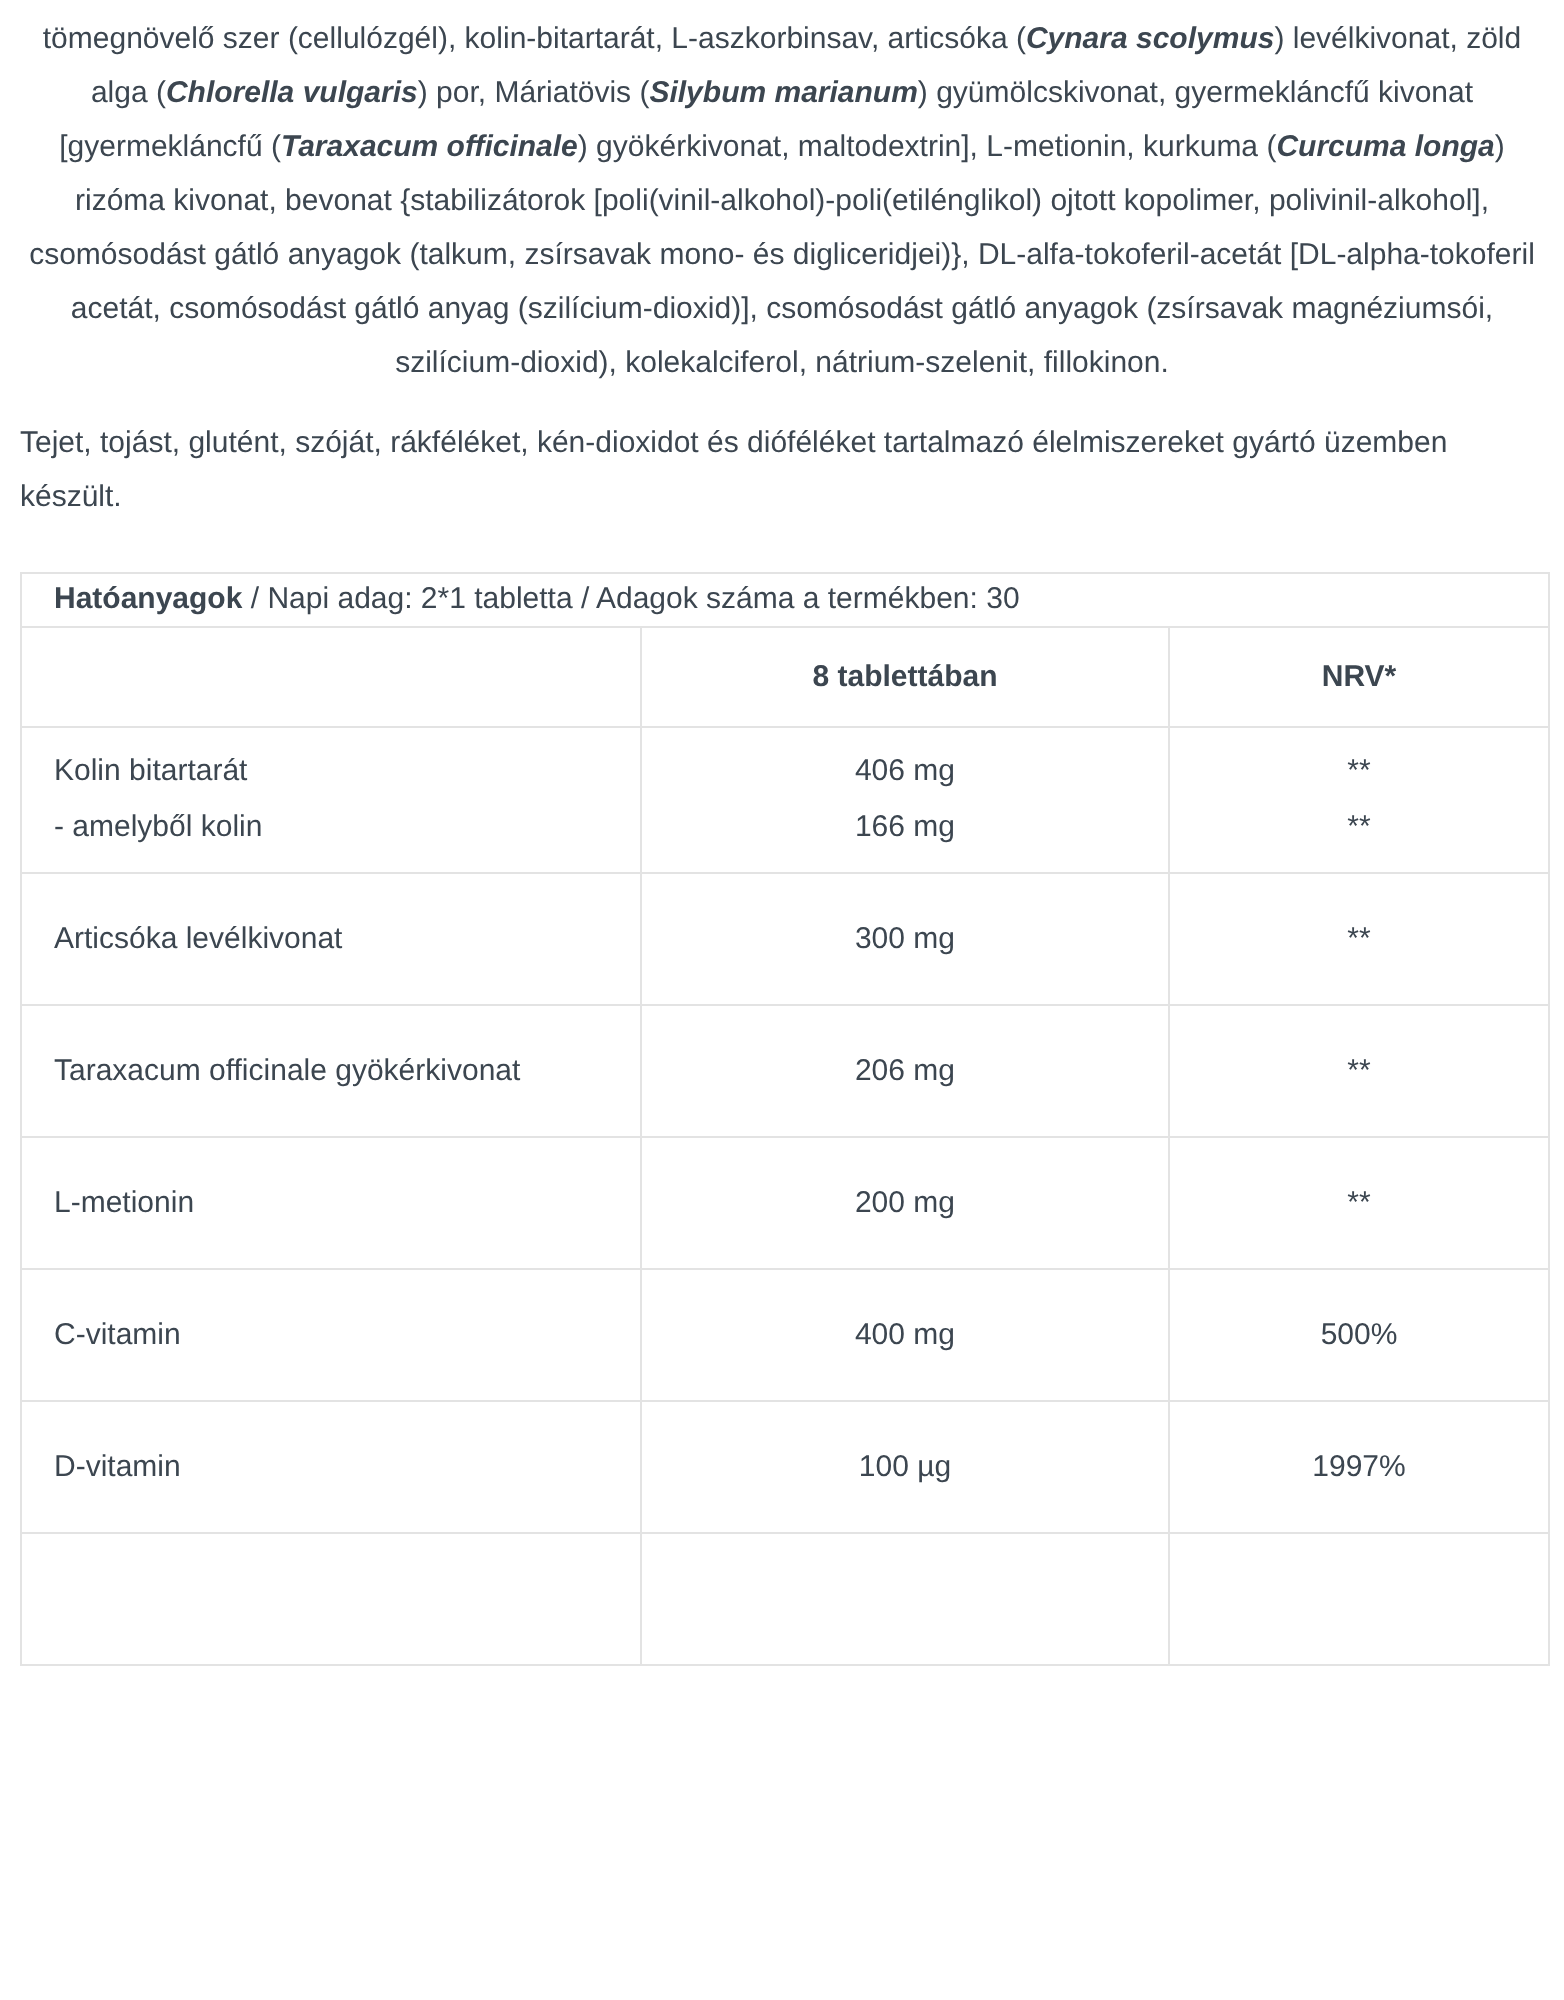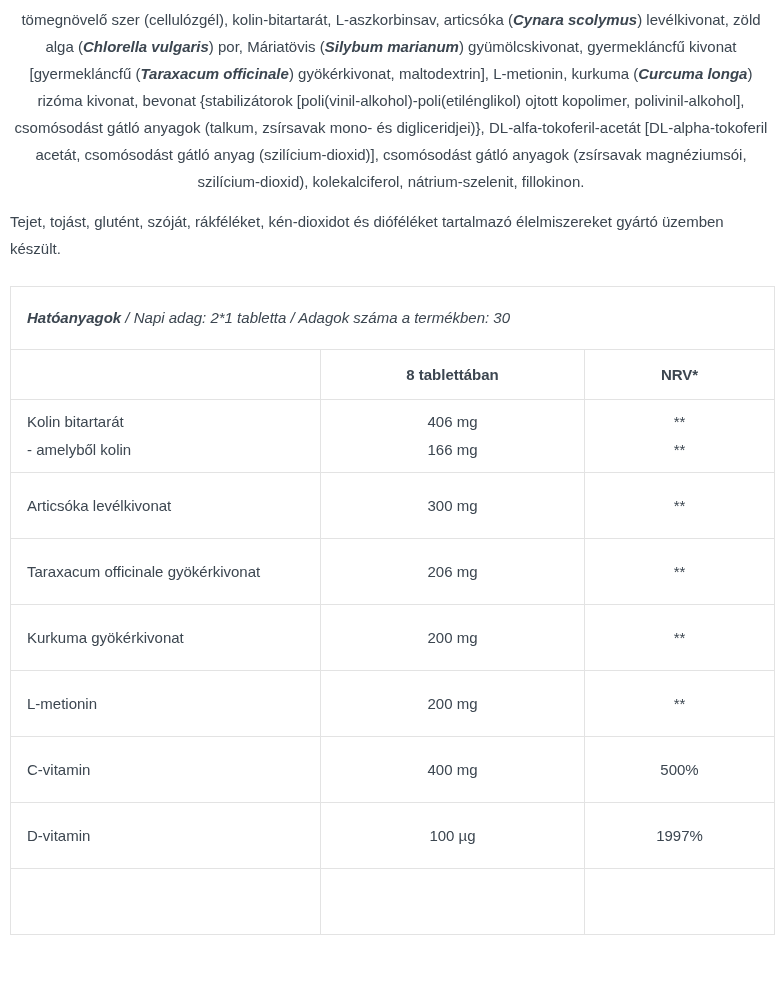--- a/index.html
+++ b/index.html
@@ -34,23 +34,22 @@
     border-collapse: collapse;
     table-layout: fixed;
     font-size: 15px;
     color: #3c4650;
   }
   table.supplement td {
     border: 1px solid #e3e3e3;
     vertical-align: middle;
   }
   td.title-cell {
-    padding: 21px 16px;
+    padding: 3px 16px;
     line-height: 20px;
-    font-style: italic;
   }
   td.title-cell .title-bold { font-weight: bold; }
   tr.colhead td {
     height: 47px;
     text-align: center;
     font-weight: bold;
   }
   tbody td {
     height: 49px;
   }
@@ -126,31 +125,20 @@
           </td>
           <td class="cell-amount">
             <div class="cell-line">206 mg</div>
           </td>
           <td class="cell-nrv">
             <div class="cell-line">**</div>
           </td>
         </tr>
         <tr>
           <td class="cell-label">
-            <div class="cell-line">Kurkuma gyökérkivonat</div>
-          </td>
-          <td class="cell-amount">
-            <div class="cell-line">200 mg</div>
-          </td>
-          <td class="cell-nrv">
-            <div class="cell-line">**</div>
-          </td>
-        </tr>
-        <tr>
-          <td class="cell-label">
             <div class="cell-line">L-metionin</div>
           </td>
           <td class="cell-amount">
             <div class="cell-line">200 mg</div>
           </td>
           <td class="cell-nrv">
             <div class="cell-line">**</div>
           </td>
         </tr>
         <tr>

